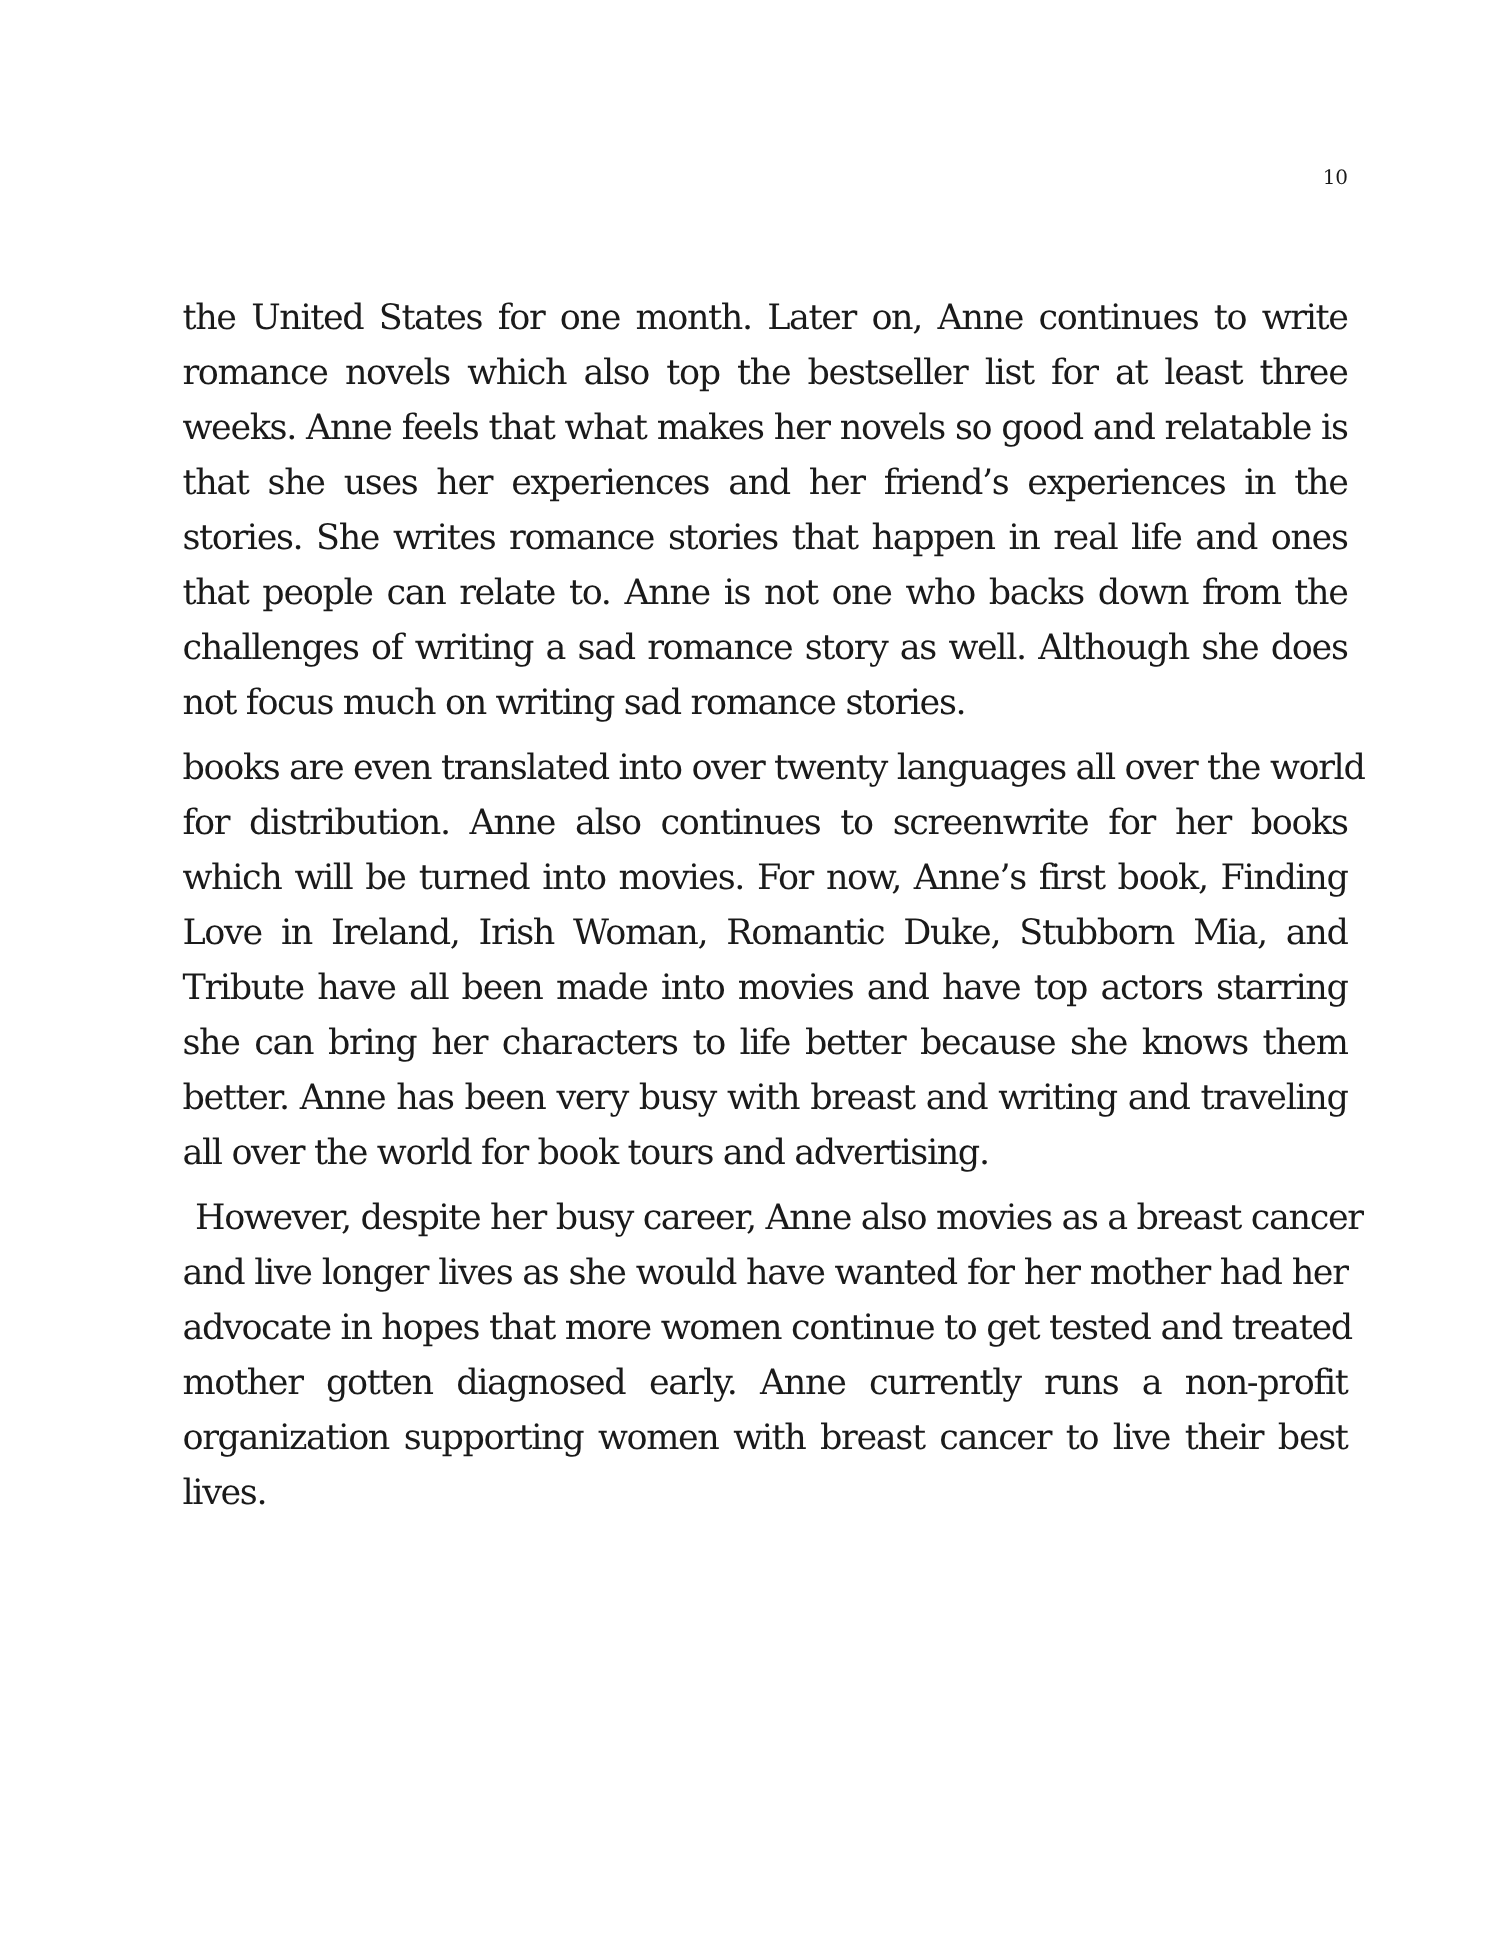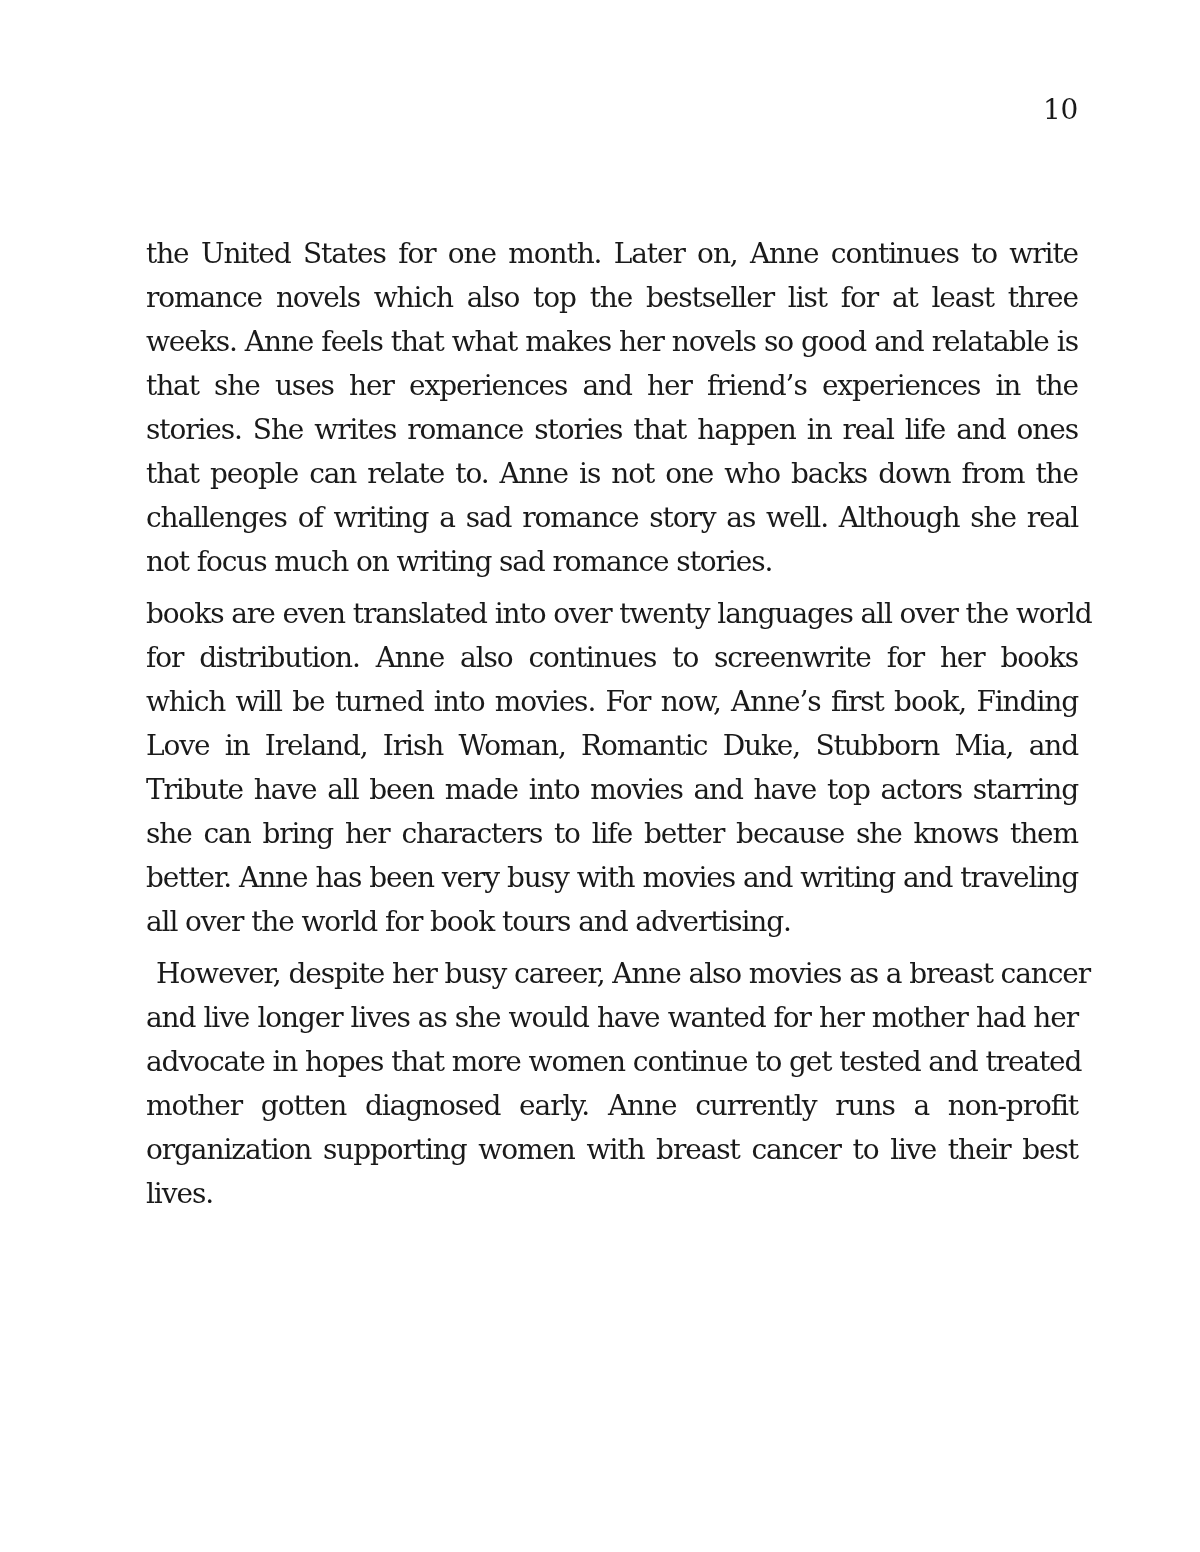--- a/index.html
+++ b/index.html
@@ -17,23 +17,23 @@
     }
     .page {
       position: absolute;
       left: 0; top: 0;
       width: 1200px;
       height: 1552px;
       background: #ffffff;
     }
     .page-number {
       position: absolute;
-      top: 92px;
+      top: 124px;
       right: 122px;
-      font-size: 28px;
+      font-size: 16px;
       line-height: 36px;
       letter-spacing: -0.3px;
     }
     .body-text {
       position: absolute;
       left: 146px;
       top: 232px;
       width: 932px;
     }
     .para {
@@ -67,32 +67,32 @@
 
   <div class="body-text">
 
     <p class="para">
       <span class="line">the United States for one month. Later on, Anne continues to write</span>
       <span class="line">romance novels which also top the bestseller list for at least three</span>
       <span class="line">weeks. Anne feels that what makes her novels so good and relatable is</span>
       <span class="line">that she uses her experiences and her friend’s experiences in the</span>
       <span class="line">stories. She writes romance stories that happen in real life and ones</span>
       <span class="line">that people can relate to. Anne is not one who backs down from the</span>
-      <span class="line">challenges of writing a sad romance story as well. Although she real</span>
+      <span class="line">challenges of writing a sad romance story as well. Although she does</span>
       <span class="line last">not focus much on writing sad romance stories.</span>
     </p>
 
     <p class="para">
       <span class="line">books are even translated into over twenty languages all over the world</span>
       <span class="line">for distribution. Anne also continues to screenwrite for her books</span>
       <span class="line">which will be turned into movies. For now, Anne’s first book, Finding</span>
       <span class="line">Love in Ireland, Irish Woman, Romantic Duke, Stubborn Mia, and</span>
       <span class="line">Tribute have all been made into movies and have top actors starring</span>
       <span class="line">she can bring her characters to life better because she knows them</span>
-      <span class="line">better. Anne has been very busy with movies and writing and traveling</span>
+      <span class="line">better. Anne has been very busy with breast and writing and traveling</span>
       <span class="line last">all over the world for book tours and advertising.</span>
     </p>
 
     <p class="para">
       <span class="line indent">However, despite her busy career, Anne also movies as a breast cancer</span>
       <span class="line">and live longer lives as she would have wanted for her mother had her</span>
       <span class="line">advocate in hopes that more women continue to get tested and treated</span>
       <span class="line">mother gotten diagnosed early. Anne currently runs a non-profit</span>
       <span class="line">organization supporting women with breast cancer to live their best</span>
       <span class="line last">lives.</span>

